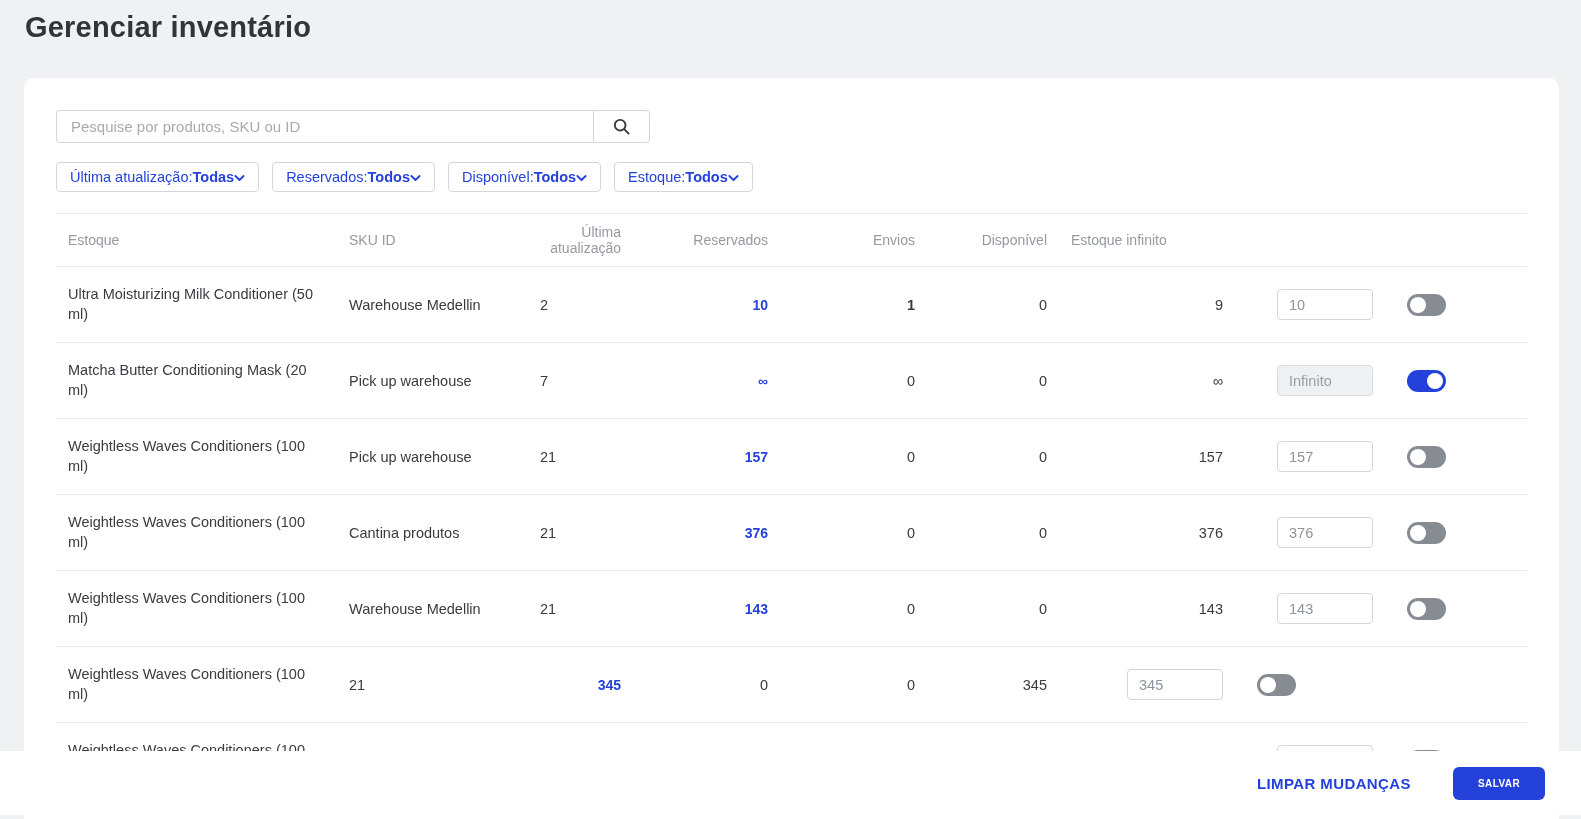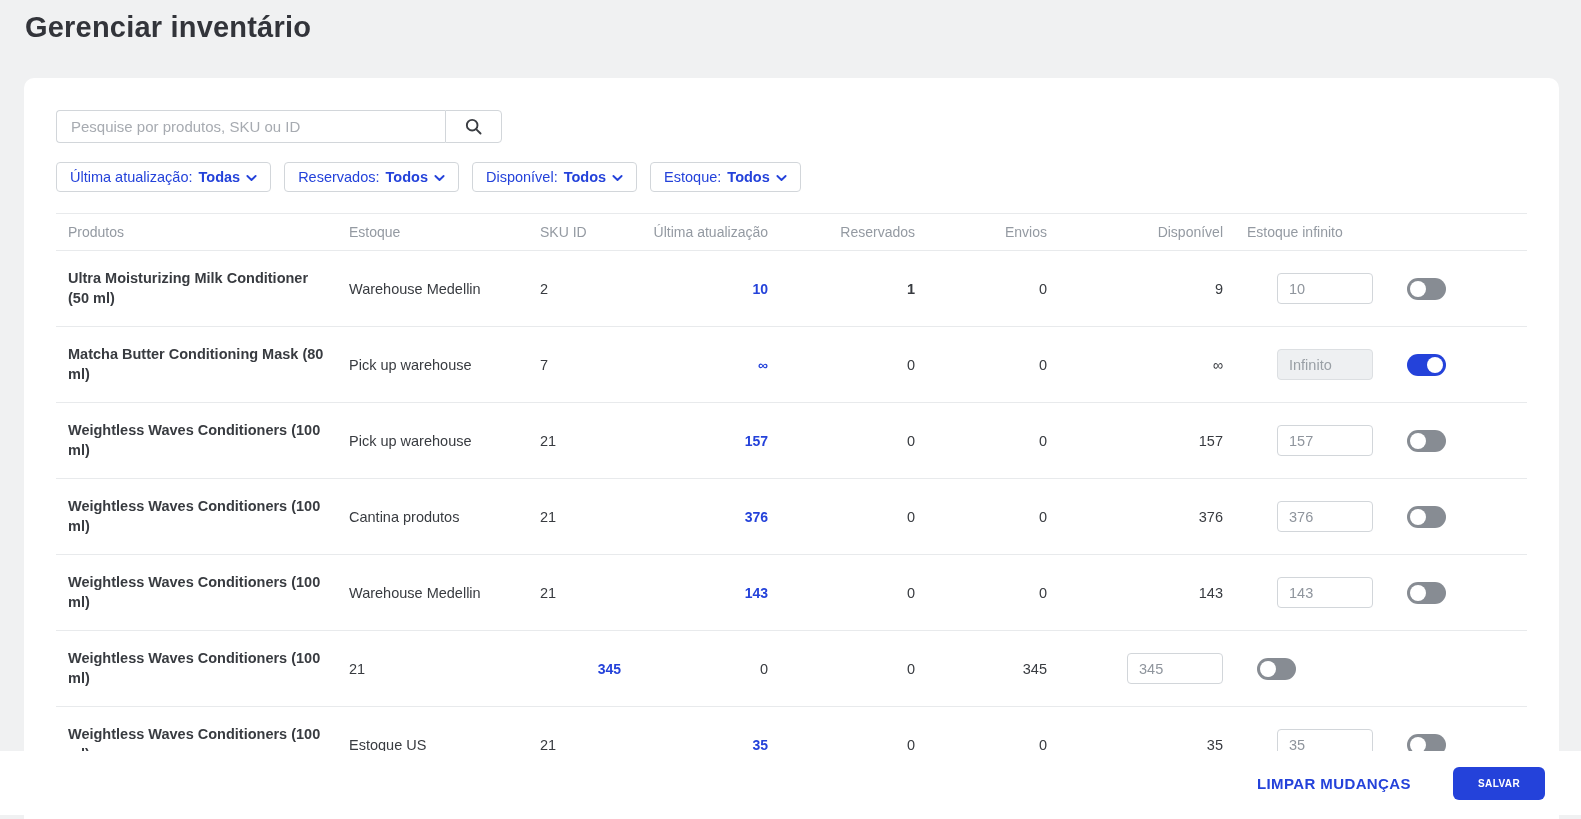--- a/index.html
+++ b/index.html
@@ -23,21 +23,21 @@
     left: 24px;
     right: 22px;
     top: 78px;
     bottom: -20px;
     background: #ffffff;
     border-radius: 10px;
     padding: 32px 32px 0 32px;
     overflow: hidden;
   }
   
-  .search-group { display: flex; width: 446px; height: 33px; justify-content: space-between; }
+  .search-group { display: flex; width: 594px; height: 33px; justify-content: space-between; }
   .search-input {
     flex: 1;
     border: 1px solid #d2d6da;
     border-right: none;
     border-radius: 4px 0 0 4px;
     padding: 0 14px;
     font-size: 15px;
     color: #383b40;
     font-family: "Liberation Sans", sans-serif;
     outline: none;
@@ -47,21 +47,21 @@
     width: 57px;
     background: #ffffff;
     border: 1px solid #d2d6da;
     border-radius: 0 4px 4px 0;
     display: flex; align-items: center; justify-content: center;
     cursor: pointer;
   }
   
   .filters { display: flex; gap: 13px; margin-top: 19px; }
   .chip {
-    display: inline-flex; align-items: center; gap: 6px;
+    display: inline-flex; align-items: center; 
     height: 30px;
     padding: 0 13px;
     border: 1px solid #d2d6da;
     border-radius: 4px;
     background: #fff;
     font-size: 14.5px;
     color: var(--accent);
     cursor: pointer;
     white-space: nowrap;
   }
@@ -77,21 +77,21 @@
   .thead {
     border-top: 1px solid #e8eaec;
     border-bottom: 1px solid #e8eaec;
     color: #949aa2;
     font-size: 14px;
   }
   .thead .cell { padding: 10px 12px; font-weight: 400; }
   .trow { border-bottom: 1px solid #e8eaec; min-height: 76px; font-size: 14.5px; }
   .cell { padding: 8px 12px; }
   .r { text-align: right; }
-  .c-prod { line-height: 1.35; font-weight: bold; }
+  .c-prod { line-height: 1.35; }
   .link {
     color: var(--accent);
     font-weight: 700;
     text-decoration: none;
     font-size: 14px;
     cursor: pointer;
   }
   .num { font-size: 14.5px; color: #383b40; }
   .count-input {
     width: 96px;
@@ -208,21 +208,20 @@
       <span>Estoque:</span>
       <span class="chip-value">Todos</span>
       <span><svg width="11" height="8" viewBox="0 0 12 8" fill="none">
             <path d="M1.5 1.8 L6 6.2 L10.5 1.8" stroke="#2442da" stroke-width="2" stroke-linecap="round" stroke-linejoin="round"></path>
           </svg></span>
     </button>
   </div>
 
   <div class="table">
     <div class="thead">
-      <div class="cell">Produtos</div>
       <div class="cell">Estoque</div>
       <div class="cell">SKU ID</div>
       <div class="cell r">Última atualização</div>
       <div class="cell r">Reservados</div>
       <div class="cell r">Envios</div>
       <div class="cell r">Disponível</div>
       <div class="cell">Estoque infinito</div>
     </div>
     <div id="tbody">
   <div class="trow">
@@ -231,21 +230,21 @@
     <div class="cell num">2</div>
     <div class="cell r"><a class="link">10</a></div>
     <div class="cell r num link">1</div>
     <div class="cell r num">0</div>
     <div class="cell r num">9</div>
     <div class="cell c-count"><input class="count-input" type="text" value="10" style=""></div>
     <div class="cell c-toggle"><span class="toggle"></span></div>
   </div>
 
   <div class="trow">
-    <div class="cell c-prod">Matcha Butter Conditioning Mask (80 ml)</div>
+    <div class="cell c-prod">Matcha Butter Conditioning Mask (20 ml)</div>
     <div class="cell">Pick up warehouse</div>
     <div class="cell num">7</div>
     <div class="cell r"><a class="link">∞</a></div>
     <div class="cell r num">0</div>
     <div class="cell r num">0</div>
     <div class="cell r num">∞</div>
     <div class="cell c-count"><input class="count-input" type="text" disabled="" value="Infinito" style=""></div>
     <div class="cell c-toggle"><span class="toggle on"></span></div>
   </div>
 

